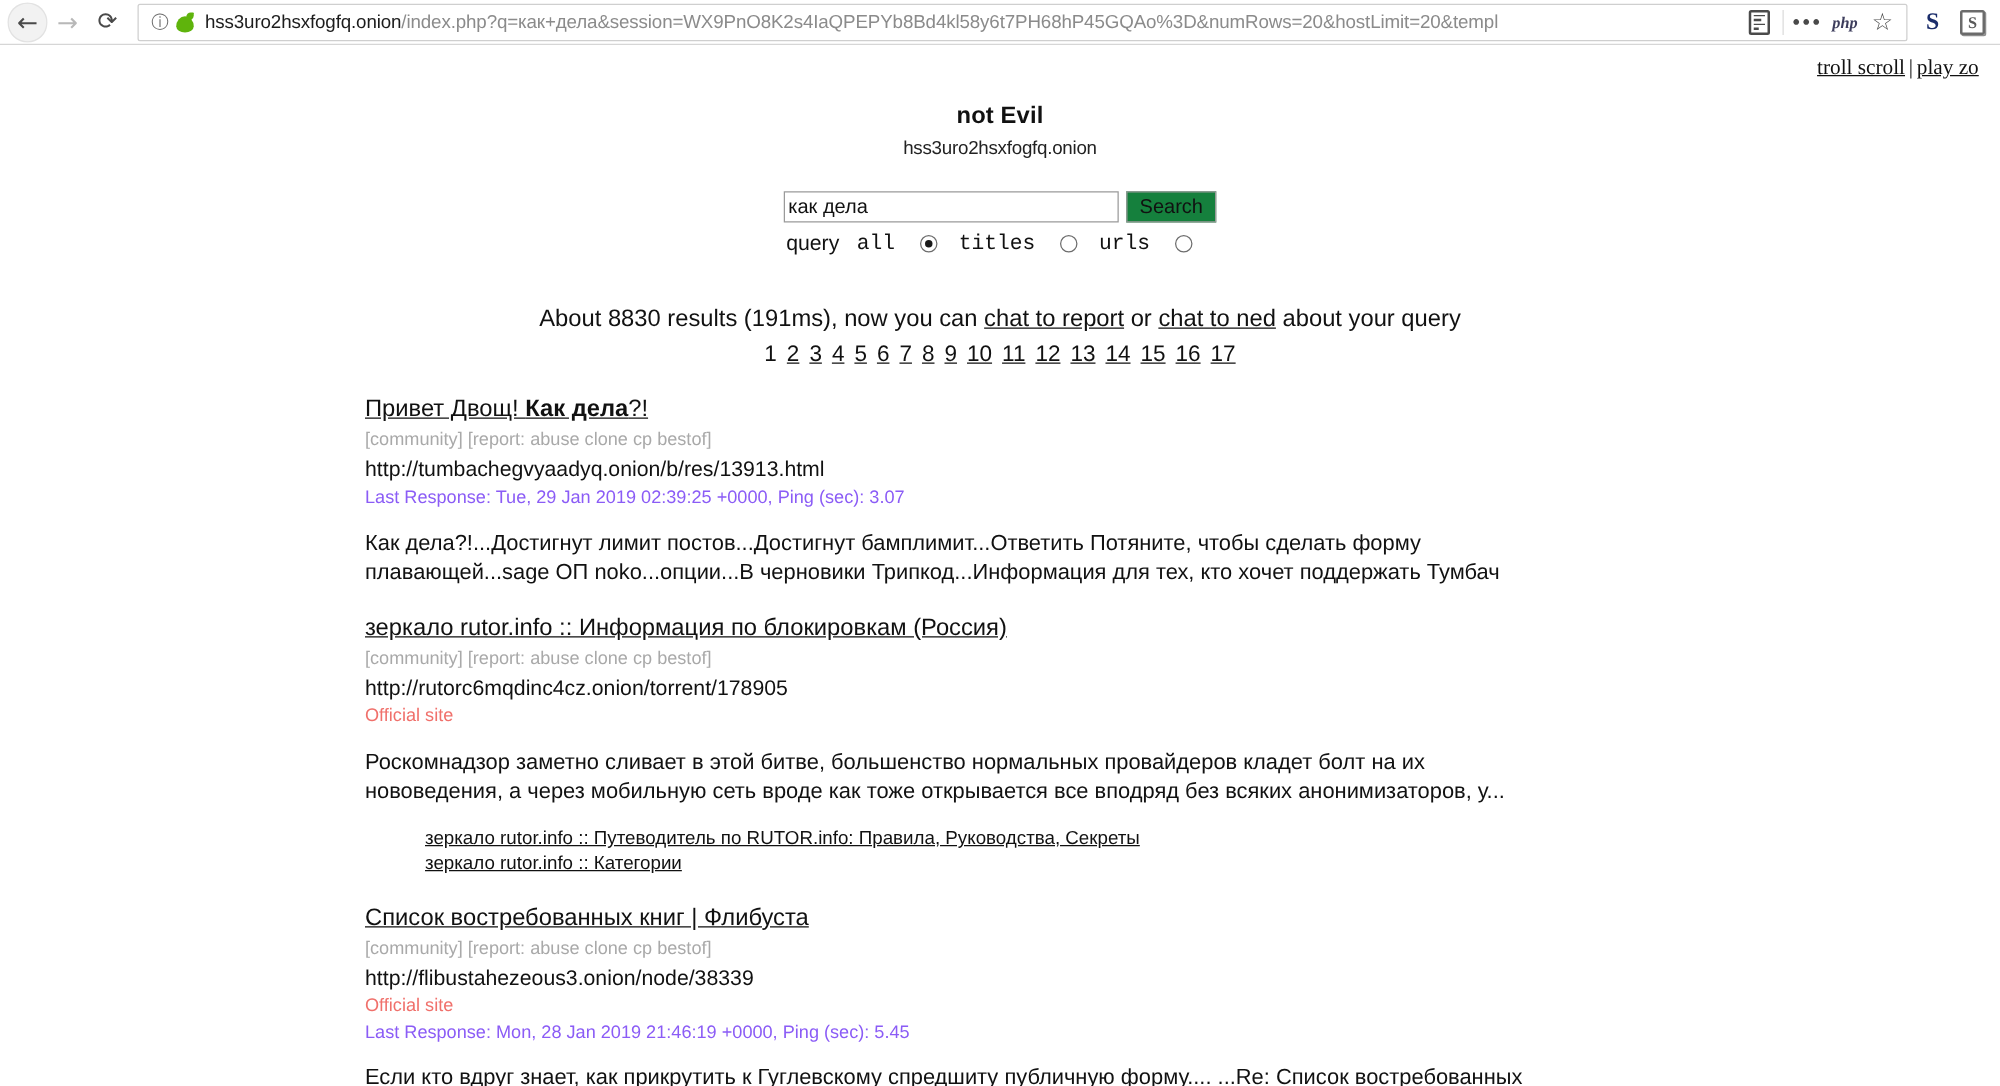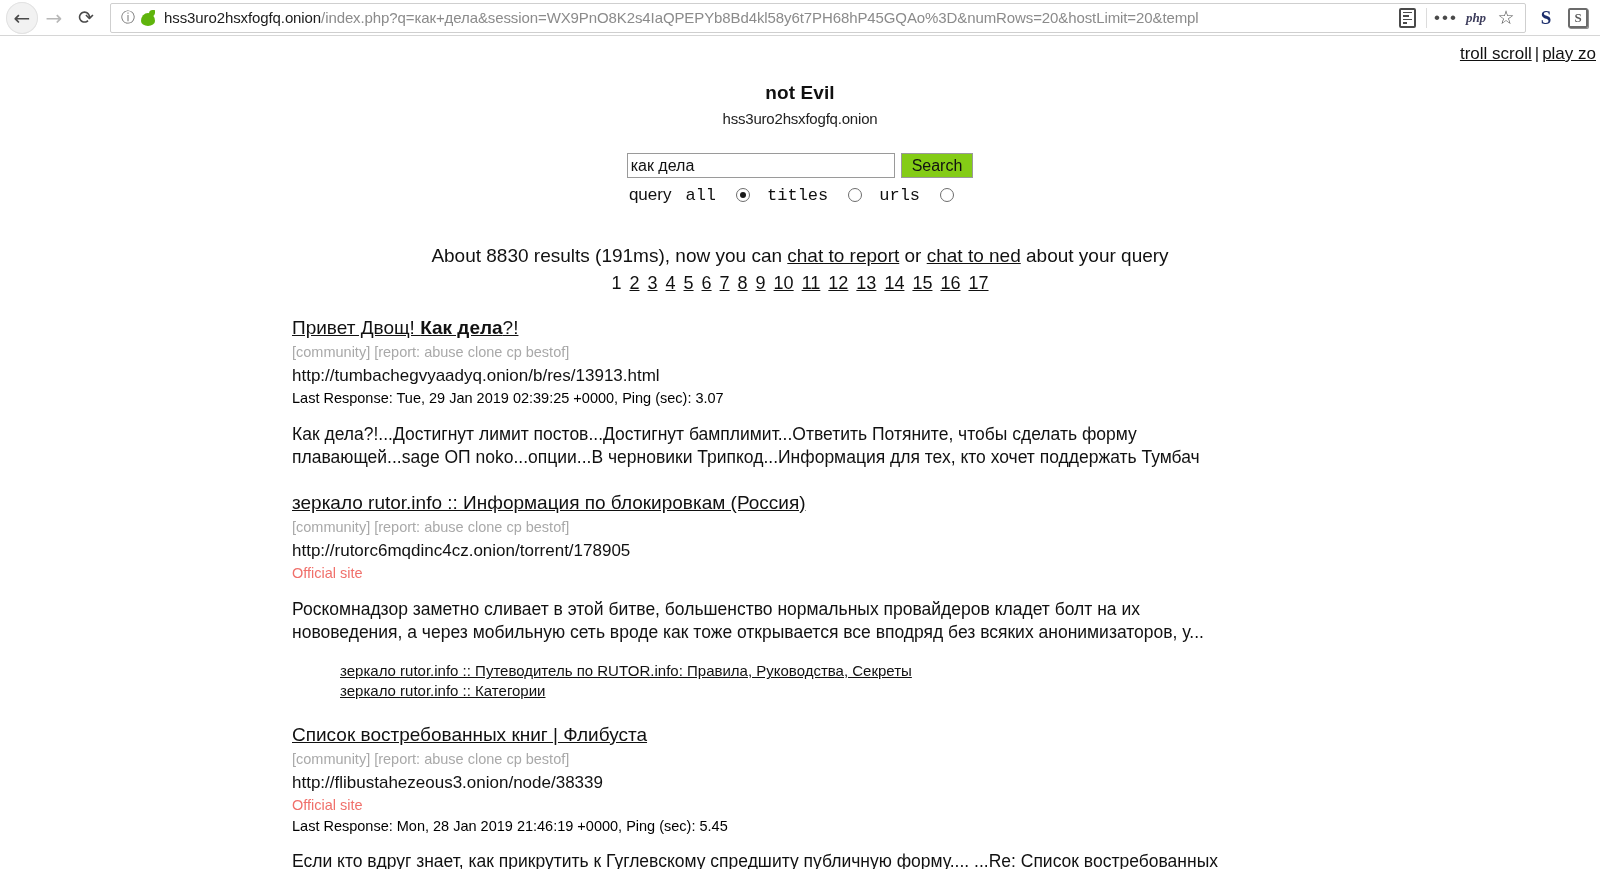--- a/index.html
+++ b/index.html
@@ -116,24 +116,25 @@
 
   
   #page {
     position: relative;
     height: 833px;
     overflow: hidden;
     background: #ffffff;
   }
   #corner-links {
     position: absolute;
-    top: 8px; right: 4px;
+    top: 8px; right: 17px;
     font-size: 17px;
     color: #111;
     white-space: nowrap;
+    font-family: Liberation Serif, serif;
   }
   #corner-links a { color: #111; text-decoration: underline; }
   #corner-links .sep { text-decoration: none; padding: 0 3px; }
 
   #site-header { text-align: center; padding-top: 46px; }
   #site-title { font-size: 19px; font-weight: bold; color: #111; letter-spacing: 0.1px; }
   #site-host { font-size: 15px; color: #222; margin-top: 6px; letter-spacing: -0.2px; }
 
   #search-area { text-align: center; margin-top: 26px; }
   #search-row { display: inline-flex; align-items: stretch; }
@@ -146,21 +147,21 @@
     background: #fff;
     color: #111;
     font-family: "Liberation Sans", sans-serif;
     outline: none;
   }
   #search-button {
     margin-left: 6px;
     height: 25px;
     padding: 0 10px;
     font-size: 16px;
-    background: #84cc16;
+    background: #15803d;
     border: 1px solid #9a9a9a;
     border-radius: 0;
     color: #111;
     font-family: "Liberation Sans", sans-serif;
   }
   #radio-row {
     margin-top: 7px;
     font-size: 17px;
     color: #111;
     display: flex; justify-content: center; align-items: center;
@@ -203,21 +204,21 @@
     color: #111;
     text-decoration: underline;
     display: inline-block;
     line-height: 1.25;
     text-align: right;
   }
   .result-title b { font-weight: bold; }
   .result-tags { font-size: 14.5px; color: #a9a9a9; margin-top: 3px; line-height: 1.3; }
   .result-url { font-size: 17px; color: #111; margin-top: 3px; line-height: 1.3; }
   .result-official { font-size: 14.5px; color: #f0706b; margin-top: 2px; line-height: 1.3; }
-  .result-meta { font-size: 14.5px; color: #000000; margin-top: 2px; line-height: 1.3; }
+  .result-meta { font-size: 14.5px; color: #8b5cf6; margin-top: 2px; line-height: 1.3; }
   .result-snippet {
     font-size: 17.5px; color: #111; margin-top: 15px;
     line-height: 1.33; max-width: 960px;
   }
   .sublinks { margin-top: 17px; padding-left: 48px; }
   .sublink {
     display: block;
     font-size: 15px;
     color: #111;
     text-decoration: underline;

